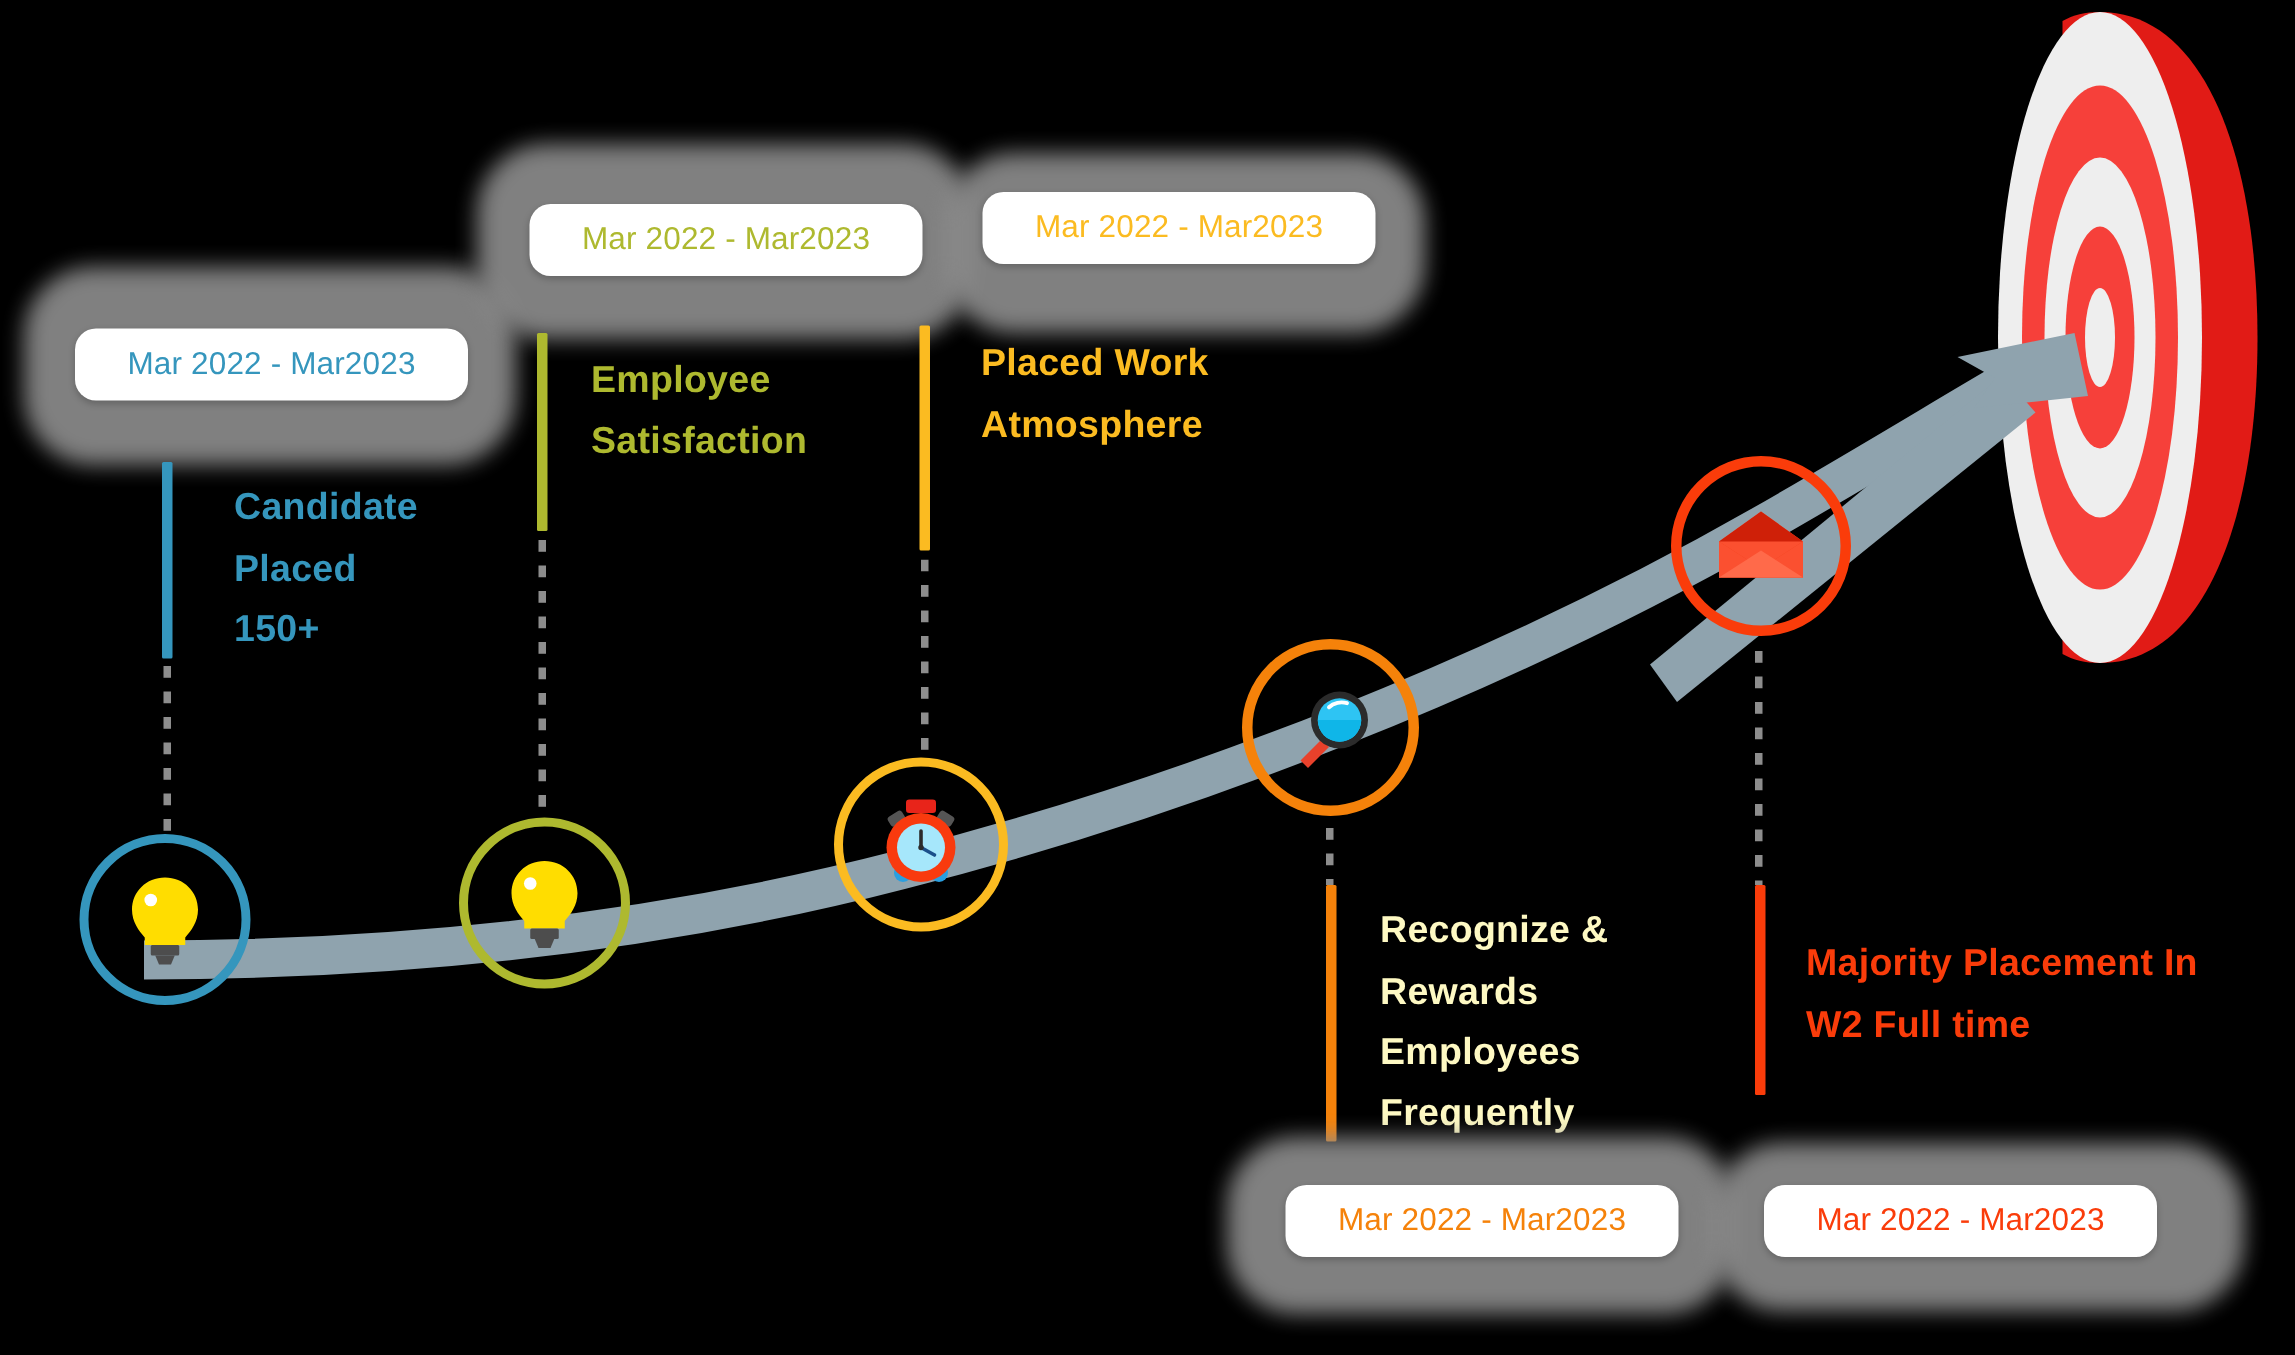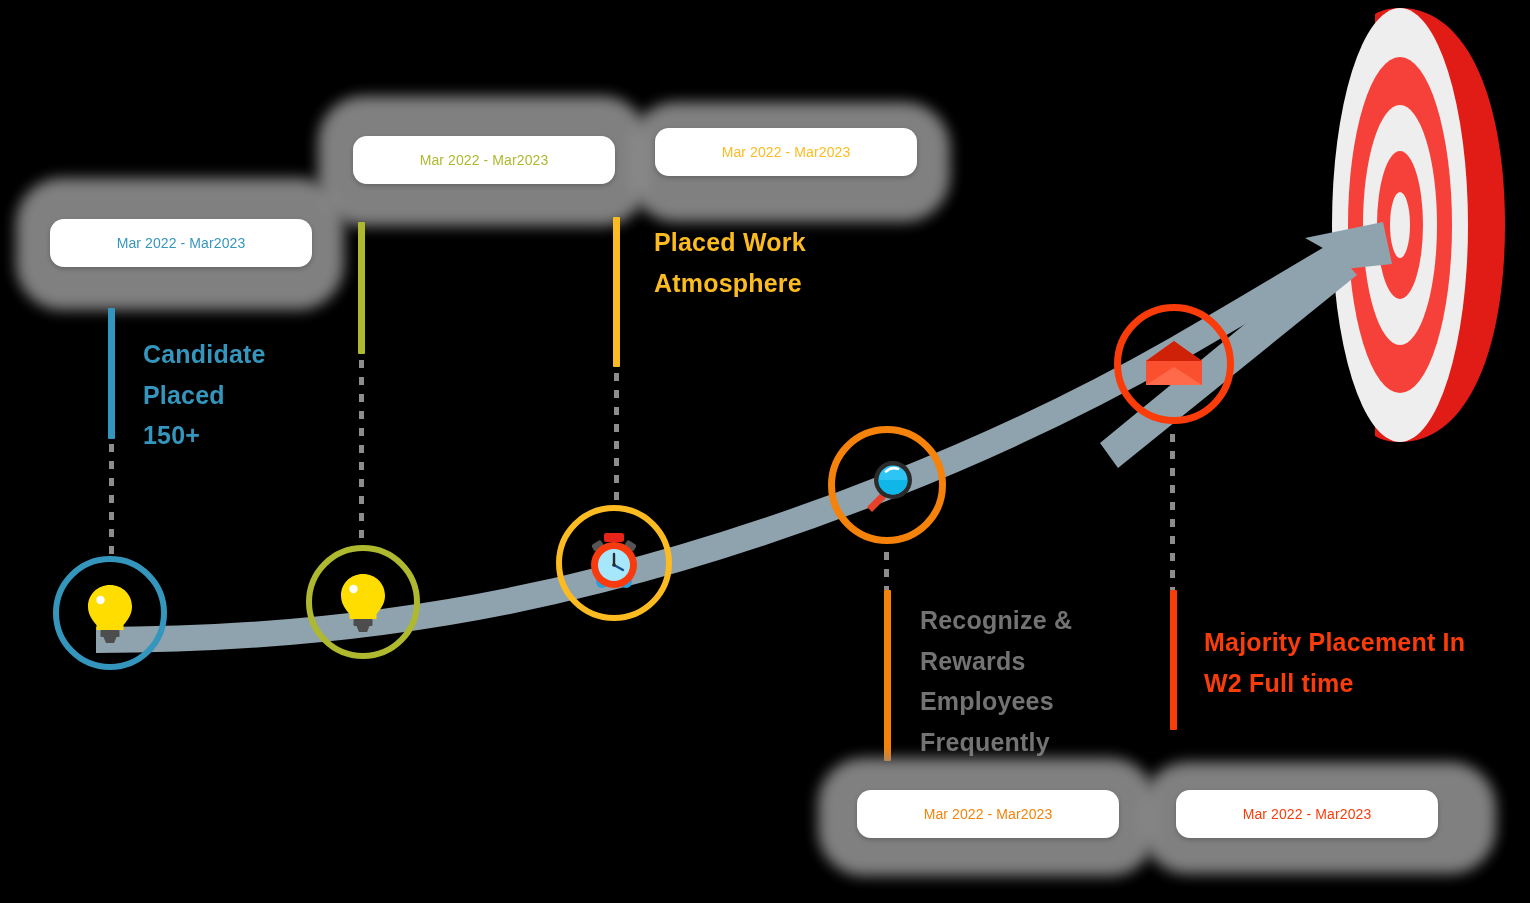--- a/index.html
+++ b/index.html
@@ -40,21 +40,21 @@
   .date-pill {
     position: absolute;
     background: #ffffff;
     border-radius: 14px;
     display: flex;
     align-items: center;
     justify-content: center;
     box-shadow: 0 2px 5px rgba(0,0,0,.22);
   }
   .date-pill span {
-    font-size: 14px;
+    font-size: 21px;
     font-weight: 400;
     letter-spacing: .1px;
     white-space: nowrap;
   }
 
   
   .caption {
     position: absolute;
     font-size: 25px;
     font-weight: bold;
@@ -115,38 +115,40 @@
 
     <path id="arrow-shaft" d="M 1100 443 L 1335 250 L 1357 275 L 1118 468 Z" fill="#8fa3ae"></path>
     <path id="arrow-head" d="M 1383 222 L 1305 238 L 1330 252 L 1316 272 L 1392 264 Z" fill="#8fa3ae"></path>
   </svg>
 
   <div class="pill-shadow" style="left: 16px; top: 178px; width: 328px; height: 132px; background: rgb(139, 139, 139);"></div>
   <div class="date-pill" style="left: 50px; top: 219px; width: 262px; height: 48px; background: rgb(255, 255, 255);">
     <span style="color: rgb(53, 150, 189);">Mar 2022 - Mar2023</span>
   </div>
   <div class="accent-bar" style="left: 108px; top: 308px; height: 131px; background: rgb(53, 150, 189);"></div>
-  <div class="caption" style="left: 143px; top: 318px; width: 200px; color: rgb(53, 150, 189); margin-top: 16px;">Candidate
+  <div class="caption" style="left: 156px; top: 318px; width: 200px; color: rgb(53, 150, 189);">Candidate
 Placed
 150+</div>
   <div class="dotted-link" style="left: 109px; top: 444px; height: 116px; background-image: linear-gradient(rgb(141, 141, 141) 45%, rgba(0, 0, 0, 0) 0%);"></div>
   <div class="node" style="left:53px; top:556px; width:114px; height:114px; border:6px solid #3596bd;">
     <svg width="54" height="62" viewBox="0 0 54 62">
       <path d="M27 3 C14.5 3 5 12.5 5 24.5 C5 32.5 9.5 38.5 13.5 43 L13.5 48 L40.5 48 L40.5 43 C44.5 38.5 49 32.5 49 24.5 C49 12.5 39.5 3 27 3 Z" fill="#ffdd00"></path>
       <circle cx="17.5" cy="18" r="4.2" fill="#ffffff"></circle>
       <rect x="17.5" y="48" width="19" height="7" rx="1" fill="#4d4d4d"></rect>
       <path d="M20.5 55 L33.5 55 L31 61 L23 61 Z" fill="#4d4d4d"></path>
     </svg>
   </div>
 
   <div class="pill-shadow" style="left: 318px; top: 96px; width: 330px; height: 130px; background: rgb(139, 139, 139);"></div>
   <div class="date-pill" style="left: 353px; top: 136px; width: 262px; height: 48px; background: rgb(255, 255, 255);">
     <span style="color: rgb(174, 185, 47);">Mar 2022 - Mar2023</span>
   </div>
   <div class="accent-bar" style="left: 358px; top: 222px; height: 132px; background: rgb(174, 185, 47);"></div>
+  <div class="caption" style="left: 394px; top: 233px; width: 230px; color: rgb(174, 185, 47);">Employee
+Satisfaction</div>
   <div class="dotted-link" style="left: 359px; top: 360px; height: 180px; background-image: linear-gradient(rgb(141, 141, 141) 45%, rgba(0, 0, 0, 0) 0%);"></div>
   <div class="node" style="left:306px; top:545px; width:114px; height:114px; border:6px solid #aeb92f;">
     <svg width="54" height="62" viewBox="0 0 54 62">
       <path d="M27 3 C14.5 3 5 12.5 5 24.5 C5 32.5 9.5 38.5 13.5 43 L13.5 48 L40.5 48 L40.5 43 C44.5 38.5 49 32.5 49 24.5 C49 12.5 39.5 3 27 3 Z" fill="#ffdd00"></path>
       <circle cx="17.5" cy="18" r="4.2" fill="#ffffff"></circle>
       <rect x="17.5" y="48" width="19" height="7" rx="1" fill="#4d4d4d"></rect>
       <path d="M20.5 55 L33.5 55 L31 61 L23 61 Z" fill="#4d4d4d"></path>
     </svg>
   </div>
 
@@ -177,21 +179,21 @@
     <svg width="56" height="56" viewBox="0 0 56 56">
       <path d="M8 50 L22 36 L27 41 L13 55 Z" fill="#e8412b"></path>
       <circle cx="34" cy="23" r="19" fill="#2b2b2b"></circle>
       <circle cx="34" cy="23" r="14.5" fill="#2ec4f3"></circle>
       <path d="M19.5 23 A 14.5 14.5 0 0 0 48.5 23 Z" fill="#0fb6e8"></path>
       <path d="M27 14.5 C30 11.5 35 10.5 39 11.8" stroke="#ffffff" stroke-width="2.6" fill="none" stroke-linecap="round"></path>
     </svg>
   </div>
   <div class="dotted-link" style="left: 884px; top: 552px; height: 38px; background-image: linear-gradient(rgb(141, 141, 141) 45%, rgba(0, 0, 0, 0) 0%);"></div>
   <div class="accent-bar" style="left: 884px; top: 590px; height: 171px; background: rgb(245, 130, 10);"></div>
-  <div class="caption" style="left: 920px; top: 600px; width: 230px; color: #737373;">Recognize &amp;
+  <div class="caption" style="left: 920px; top: 600px; width: 230px; color: #fef9c3;">Recognize &amp;
 Rewards
 Employees
 Frequently</div>
   <div class="pill-shadow" style="left: 818px; top: 758px; width: 338px; height: 118px; background: rgb(139, 139, 139);"></div>
   <div class="date-pill" style="left: 857px; top: 790px; width: 262px; height: 48px; background: rgb(255, 255, 255);">
     <span style="color: rgb(245, 130, 10);">Mar 2022 - Mar2023</span>
   </div>
 
   <div class="node" style="left:1114px; top:304px; width:120px; height:120px; border:7px solid #fa3c0a;">
     <svg width="60" height="50" viewBox="0 0 60 50">

